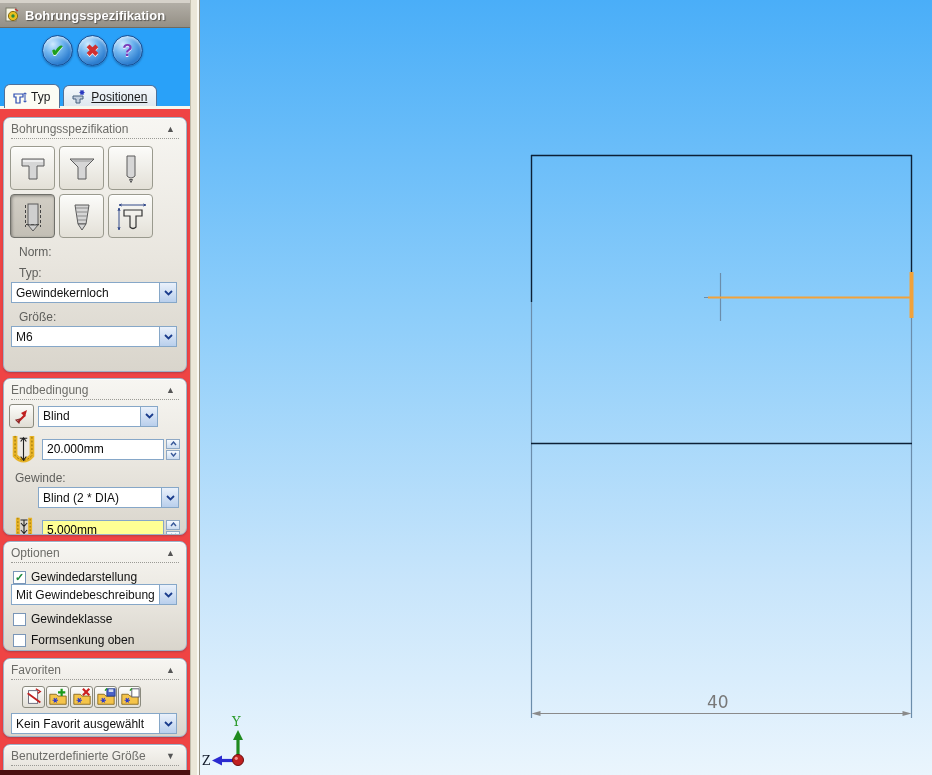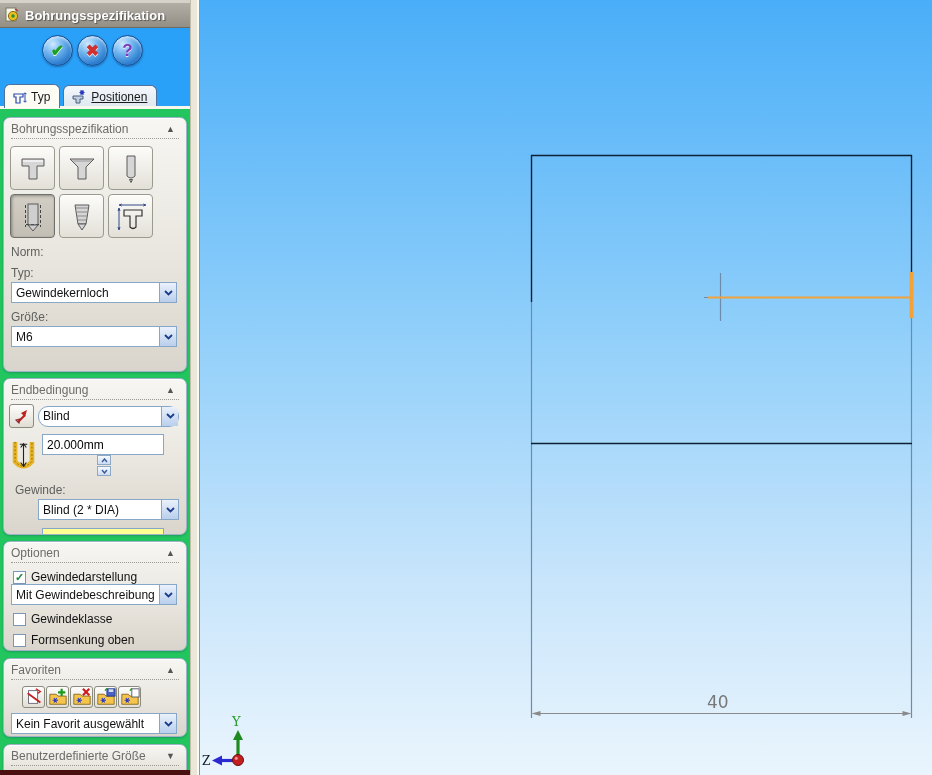--- a/index.html
+++ b/index.html
@@ -1,21 +1,21 @@
 <!DOCTYPE html>
 <html><head>
 <meta charset="utf-8">
 <style>
   * { margin:0; padding:0; box-sizing:border-box; }
   html,body { width:932px; height:775px; overflow:hidden; }
   body { font-family:"Liberation Sans", sans-serif; font-size:12px; }
   .app { position:relative; width:932px; height:775px; background:#b0d7f7; }
 
   
-  .panel { position:absolute; left:0; top:0; width:190px; height:775px; background:#22c55e; overflow:hidden; }
+  .panel { position:absolute; left:0; top:0; width:190px; height:775px; background:#ef4444; overflow:hidden; }
   .top-strip { position:absolute; left:0; top:0; width:190px; height:3px; background:#d6d2ca; }
   .titlebar { position:absolute; left:0; top:3px; width:190px; height:25px;
     background:linear-gradient(180deg,#b2aea6,#948f85); display:flex; align-items:center; gap:5px; padding:0 4px;
     border-bottom:1px solid #6f6a60; }
   .titlebar .title-text { color:#ffffff; font-weight:bold; font-size:13px; text-shadow:1px 1px 1px rgba(0,0,0,.45); }
   .blue-head { position:absolute; left:0; top:28px; width:190px; height:80px; background:#29a1f9; }
   .round-buttons { position:absolute; top:7px; left:42px; display:flex; gap:4px; }
   .rbtn { width:31px; height:31px; border-radius:50%; border:1px solid #1a4f93;
     background:radial-gradient(circle at 34% 28%, #cfeaff 0%, #6fb4ef 35%, #2f7fd0 70%, #1c5ea8 100%);
     display:flex; align-items:center; justify-content:center; font-weight:bold; font-size:16px; cursor:pointer;
@@ -45,32 +45,32 @@
   .tri { font-size:9px; color:#555; margin-right:4px; }
 
   
   .hole-grid { display:grid; grid-template-columns:repeat(3,45px); grid-auto-rows:44px; gap:4px; margin:7px 0 0 6px; }
   .hole-btn { border:1px solid #9a9a8e; border-radius:4px; background:linear-gradient(180deg,#fcfcfa,#e3e0d7);
     display:flex; align-items:center; justify-content:center; cursor:pointer;
     box-shadow:inset 0 1px 0 #fff; }
   .hole-btn.selected { background:linear-gradient(180deg,#d2cec5,#c3bfb5); border:1px solid #70706a;
     box-shadow:inset 1px 1px 3px rgba(0,0,0,.35); }
 
-  .field-label { display:block; margin:7px 0 2px 7px; color:#5f5f5c; }
+  .field-label { display:block; margin:7px 0 2px 15px; color:#5f5f5c; }
   .combo { display:flex; align-items:center; height:21px; background:#fff; border:1px solid #86a7c8;
     margin-left:7px; width:166px; cursor:pointer; }
   .combo-text { flex:1; padding:0 4px; color:#111; white-space:nowrap; overflow:hidden; }
   .combo-arrow { width:17px; height:100%; display:flex; align-items:center; justify-content:center;
     background:linear-gradient(180deg,#eaf1fb,#b9cfec); border-left:1px solid #86a7c8; }
 
   .row { display:flex; align-items:center; margin:4px 0 0 5px; }
   .sq-btn { width:25px; height:24px; border:1px solid #8a8a7e; border-radius:3px;
     background:linear-gradient(180deg,#fdfdfb,#e0ddd4); display:flex; align-items:center; justify-content:center; cursor:pointer; }
   .gold-icon { width:29px; display:flex; align-items:center; justify-content:center; }
-  .num-wrap { display:flex; align-items:center; margin-left:4px;flex-direction:column; }
+  .num-wrap { display:flex; align-items:center; margin-left:4px; }
   input.num { width:122px; height:21px; border:1px solid #86a7c8; padding:0 4px; font:12px "Liberation Sans",sans-serif; background:#fff; }
   input.num.hl { background:#ffff94; }
   .spin { width:14px; height:21px; display:flex; flex-direction:column; gap:1px; margin-left:2px; }
   .spin .sp { flex:1; border:1px solid #8fa8c4; background:linear-gradient(180deg,#f6fafe,#ccdcf0);
     display:flex; align-items:center; justify-content:center; cursor:pointer; }
 
   .cb-row { display:flex; align-items:center; gap:5px; margin:7px 0 0 9px; cursor:pointer; }
   .cb { width:13px; height:13px; background:#fff; border:1px solid #7a96b8; display:flex; align-items:center;
     justify-content:center; font-size:11px; line-height:11px; font-weight:bold; color:#1c8a3c; }
   .cb-label { color:#111; }
@@ -228,21 +228,21 @@
         <span class="tri">▲</span>
       </div>
       <div class="row">
         <div class="sq-btn">
           <svg width="18" height="18" viewBox="0 0 18 18">
             <path d="M5 15 L12 8" stroke="#c02020" stroke-width="2.2"></path>
             <path d="M14 3 L8 6 L12 10 Z" fill="#c02020"></path>
             <path d="M6 16 L3 13 L7 12 Z" fill="none" stroke="#8a2a2a" stroke-width="1.1"></path>
           </svg>
         </div>
-        <div class="combo" style="margin-left:4px; width:141px;border-radius:10px;">
+        <div class="combo" style="margin-left:4px; width:120px;">
           <span class="combo-text">Blind</span>
           <span class="combo-arrow">
             <svg width="9" height="6" viewBox="0 0 9 6">
                 <path d="M1 1 L4.5 4.5 L8 1" fill="none" stroke="#1a3c8c" stroke-width="1.8"></path>
               </svg>
           </span>
         </div>
       </div>
       <div class="row" style="margin-top:6px;">
         <div class="gold-icon">

